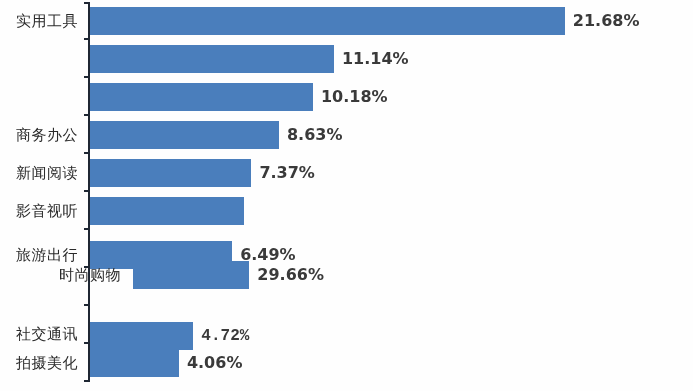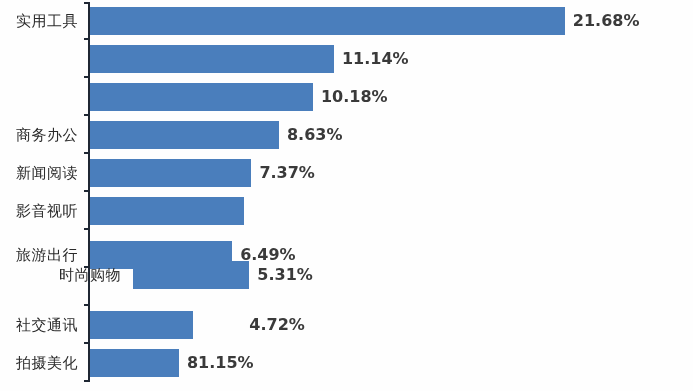--- a/index.html
+++ b/index.html
@@ -124,27 +124,27 @@
           <div class="bar" style="width: 153.519px; background: rgb(74, 126, 188);"></div>
         </div>
         <div class="row" style="top: 236px;">
           <div class="cat-label">旅游出行</div>
           <div class="bar" style="width: 142.131px; background: rgb(74, 126, 188);"></div>
           <div class="val-label" style="left: 240.131px;">6.49%</div>
         </div>
         <div class="row" style="top: 256px; margin-left: 43px;">
           <div class="cat-label">时尚购物</div>
           <div class="bar" style="width: 116.289px; background: rgb(74, 126, 188);"></div>
-          <div class="val-label" style="left: 214.289px;">5.31%</div>
+          <div class="val-label" style="left: 214.289px;">29.66%</div>
         </div>
-        <div class="row" style="top: 306px;">
+        <div class="row" style="top: 317px; font-family: Liberation Mono, monospace;">
           <div class="cat-label">社交通讯</div>
           <div class="bar" style="width: 103.368px; background: rgb(74, 126, 188);"></div>
-          <div class="val-label" style="left: 201.368px; margin-left: 48px;">4.72%</div>
+          <div class="val-label" style="left: 201.368px;">4.72%</div>
         </div>
         <div class="row" style="top: 344px;">
           <div class="cat-label">拍摄美化</div>
           <div class="bar" style="width: 88.914px; background: rgb(74, 126, 188);"></div>
-          <div class="val-label" style="left: 186.914px;">81.15%</div>
+          <div class="val-label" style="left: 186.914px;">4.06%</div>
         </div>
       </div>
   </div>
 </div>
 
 </body></html>

